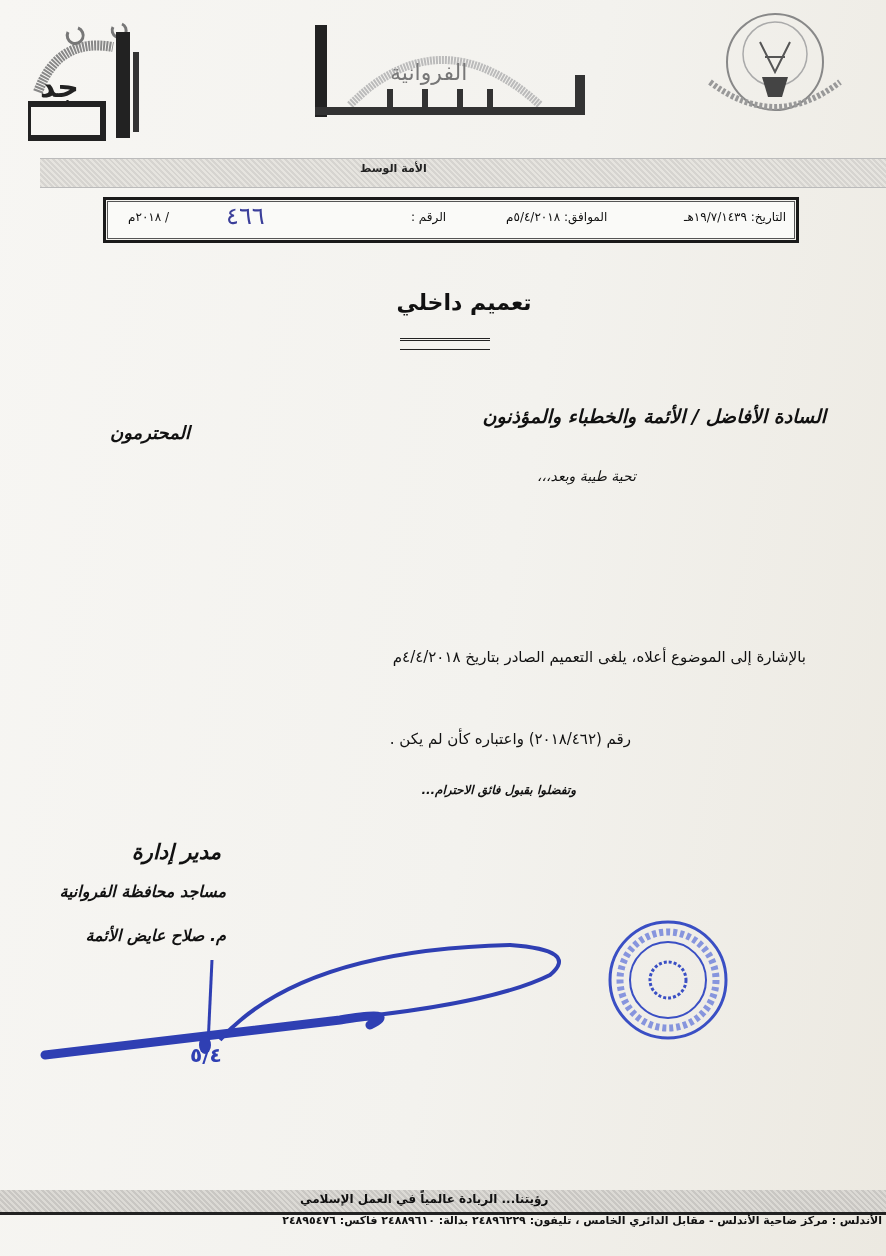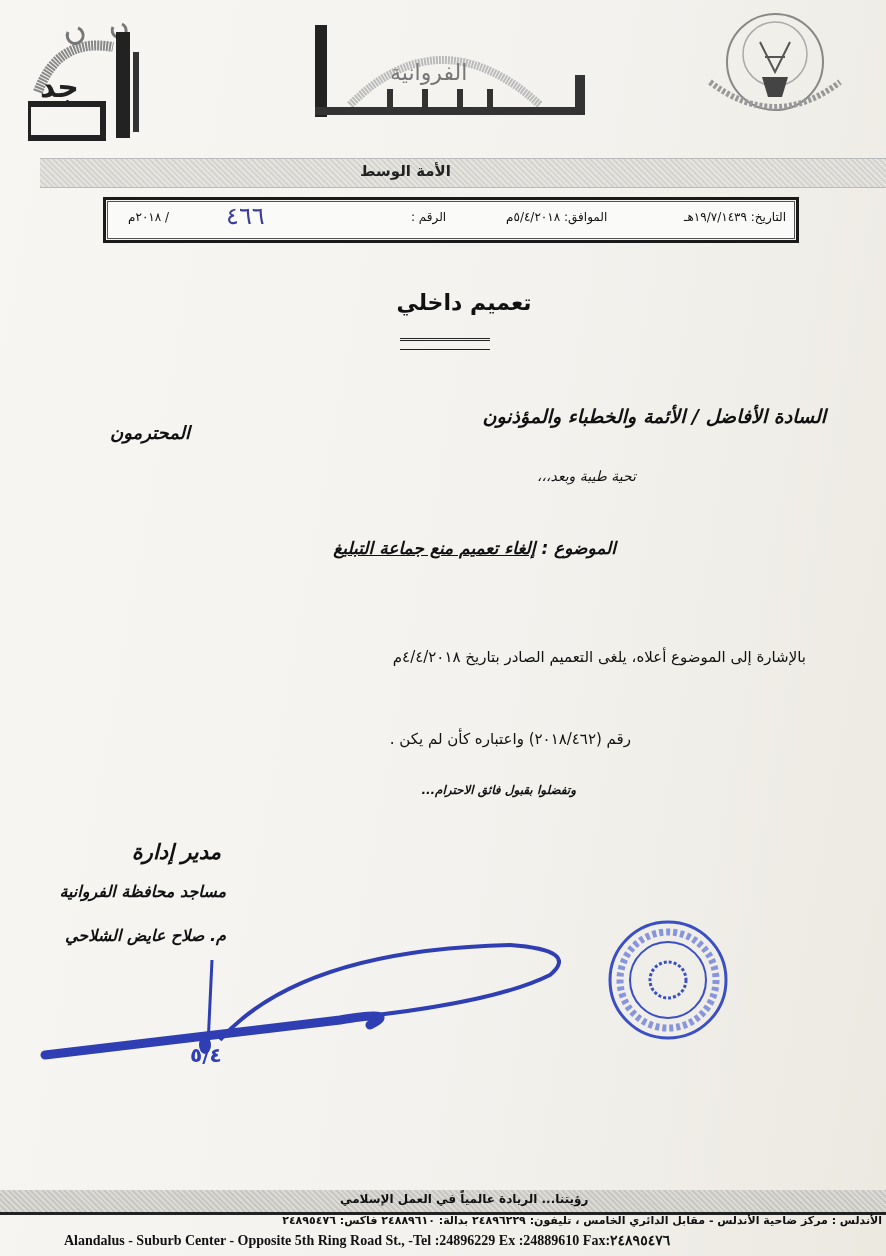--- a/index.html
+++ b/index.html
@@ -4,21 +4,21 @@
 <style>
   html,body{margin:0;padding:0;}
   body{width:886px;height:1256px;background:#f4f3ef;font-family:"DejaVu Sans",sans-serif;position:relative;overflow:hidden;color:#111;}
   .page{position:absolute;left:0;top:0;width:886px;height:1256px;background:linear-gradient(100deg,#f7f6f3 0%,#f3f2ee 55%,#ece9e1 100%);}
   .abs{position:absolute;}
   .rtl{direction:rtl;}
   .logo-left{left:28px;top:22px;width:135px;height:120px;}
   .logo-center{left:300px;top:25px;width:290px;height:100px;}
   .logo-right{left:700px;top:12px;width:150px;height:110px;}
   .motto-band{left:40px;top:158px;width:846px;height:28px;background:repeating-linear-gradient(45deg,#d6d4d0 0 2px,#e6e4df 2px 4px);border-top:1px solid #bbb;border-bottom:1px solid #bbb;}
-  .motto-text{position:absolute;left:320px;top:3px;font-size:15px;font-weight:bold;color:#222;}
+  .motto-text{position:absolute;left:320px;top:3px;font-size:11px;font-weight:bold;color:#222;}
   .ref-box{left:103px;top:197px;width:690px;height:40px;border:3px solid #1a1a1a;box-shadow:inset 0 0 0 1px #f4f3ef, inset 0 0 0 2px #555;background:#fafaf8;}
   .ref-date{position:absolute;right:10px;top:10px;font-size:12px;}
   .ref-greg{position:absolute;left:400px;top:10px;font-size:12px;}
   .ref-label{position:absolute;left:305px;top:10px;font-size:12px;}
   .ref-num{position:absolute;left:120px;top:2px;font-size:24px;color:#3b3f9a;font-family:Liberation Serif, serif;letter-spacing:2px;}
   .ref-year{position:absolute;left:22px;top:10px;font-size:12px;}
   .title{left:0;width:886px;top:290px;text-align:center;font-size:22px;font-weight:bold;padding-left:21px;}
   .title-rule{left:400px;top:338px;width:90px;height:8px;border-top:3px double #222;border-bottom:1px solid #222;}
   .addressee{right:60px;top:405px;font-size:19px;font-weight:bold;font-style:italic;}
   .honorific{left:110px;top:422px;font-size:18px;font-weight:bold;font-style:italic;}
@@ -27,21 +27,21 @@
   .subject u{text-decoration:underline;}
   .body1{right:80px;top:648px;font-size:15px;}
   .body2{right:255px;top:688px;font-size:15px;margin-top:42px;}
   .closing{right:310px;top:783px;font-size:12px;font-weight:bold;font-style:italic;}
   .sig1{right:665px;top:840px;font-size:21px;font-weight:bold;font-style:italic;}
   .sig2{right:660px;top:882px;font-size:16px;font-weight:bold;font-style:italic;}
   .sig3{right:660px;top:926px;font-size:16px;font-weight:bold;font-style:italic;}
   .signature{left:40px;top:930px;width:560px;height:140px;}
   .stamp{left:606px;top:918px;width:125px;height:125px;}
   .footer-band{left:0;top:1190px;width:886px;height:22px;background:repeating-linear-gradient(45deg,#c9c7c3 0 2px,#dcdad5 2px 4px);border-bottom:3px solid #222;}
-  .footer-motto{position:absolute;left:300px;top:2px;font-size:12px;font-weight:bold;margin-left:40px;}
+  .footer-motto{position:absolute;left:300px;top:2px;font-size:12px;font-weight:bold;}
   .footer-ar{right:4px;top:1214px;font-size:11px;font-weight:bold;white-space:nowrap;}
   .footer-en{left:64px;top:1232px;font-size:14px;font-weight:bold;font-family:"Liberation Serif",serif;white-space:nowrap;}
 </style>
 </head>
 <body>
 
 <div class="page">
 
   <svg class="abs logo-left" viewBox="0 0 135 120">
     <path d="M10 70 Q30 15 85 25" fill="none" stroke="#888" stroke-width="10" stroke-dasharray="2 1"></path>
@@ -82,48 +82,43 @@
     <span class="ref-year">/ ٢٠١٨م</span>
   </div>
 
   <div class="abs title rtl">تعميم داخلي</div>
   <div class="abs title-rule"></div>
 
   <div class="abs addressee rtl">السادة الأفاضل / الأئمة والخطباء والمؤذنون</div>
   <div class="abs honorific rtl">المحترمون</div>
   <div class="abs greeting rtl">تحية طيبة وبعد،،،</div>
 
-  <div class="abs subject rtl">
-    <span>الموضوع :</span>
-    <u>إلغاء تعميم منع جماعة التبليغ</u>
-  </div>
 
   <div class="abs body1 rtl">بالإشارة إلى الموضوع أعلاه، يلغى التعميم الصادر بتاريخ ٤/٤/٢٠١٨م</div>
   <div class="abs body2 rtl">رقم (٢٠١٨/٤٦٢) واعتباره كأن لم يكن .</div>
 
   <div class="abs closing rtl">وتفضلوا بقبول فائق الاحترام...</div>
 
   <div class="abs sig1 rtl">مدير إدارة</div>
   <div class="abs sig2 rtl">مساجد محافظة الفروانية</div>
-  <div class="abs sig3 rtl">م. صلاح عايض الشلاحي</div>
+  <div class="abs sig3 rtl">م. صلاح عايض الأئمة</div>
 
   <svg class="abs signature" viewBox="0 0 560 140">
     <path d="M5 125 L300 90 Q360 80 330 95" stroke="#2f3fb3" stroke-width="9" fill="none" stroke-linecap="round"></path>
     <path d="M180 110 Q260 20 470 15 Q540 20 510 45 Q450 75 290 90" stroke="#2f3fb3" stroke-width="4" fill="none"></path>
     <path d="M172 30 L168 115" stroke="#2f3fb3" stroke-width="3" fill="none"></path>
     <ellipse cx="165" cy="115" rx="6" ry="9" fill="#2f3fb3"></ellipse>
     <text x="150" y="132" font-size="20" font-weight="bold" fill="#2f3fb3" font-family="DejaVu Sans, sans-serif">٥/٤</text>
   </svg>
 
   <svg class="abs stamp" viewBox="0 0 125 125">
     <circle cx="62" cy="62" r="58" fill="none" stroke="#3a4fc4" stroke-width="3"></circle>
     <circle cx="62" cy="62" r="38" fill="none" stroke="#3a4fc4" stroke-width="2"></circle>
     <circle cx="62" cy="62" r="18" fill="none" stroke="#3a4fc4" stroke-width="3" stroke-dasharray="3 2"></circle>
     <circle cx="62" cy="62" r="48" fill="none" stroke="#5a6fd8" stroke-width="7" stroke-dasharray="4 3" opacity="0.7"></circle>
   </svg>
 
   <div class="abs footer-band">
     <span class="footer-motto rtl">رؤيتنا... الريادة عالمياً في العمل الإسلامي</span>
   </div>
   <div class="abs footer-ar rtl">الأندلس : مركز ضاحية الأندلس - مقابل الدائري الخامس ، تليفون: ٢٤٨٩٦٢٢٩ بدالة: ٢٤٨٨٩٦١٠ فاكس: ٢٤٨٩٥٤٧٦</div>
-  <div class="abs footer-en">Alandalus - Suburb Center - Opposite 5th Ring Road St., -Tel :24896229 Ex :24889610 Fax:٢٤٨٩٥٤٧٦</div>
 
 </div>
 
 </body></html>

